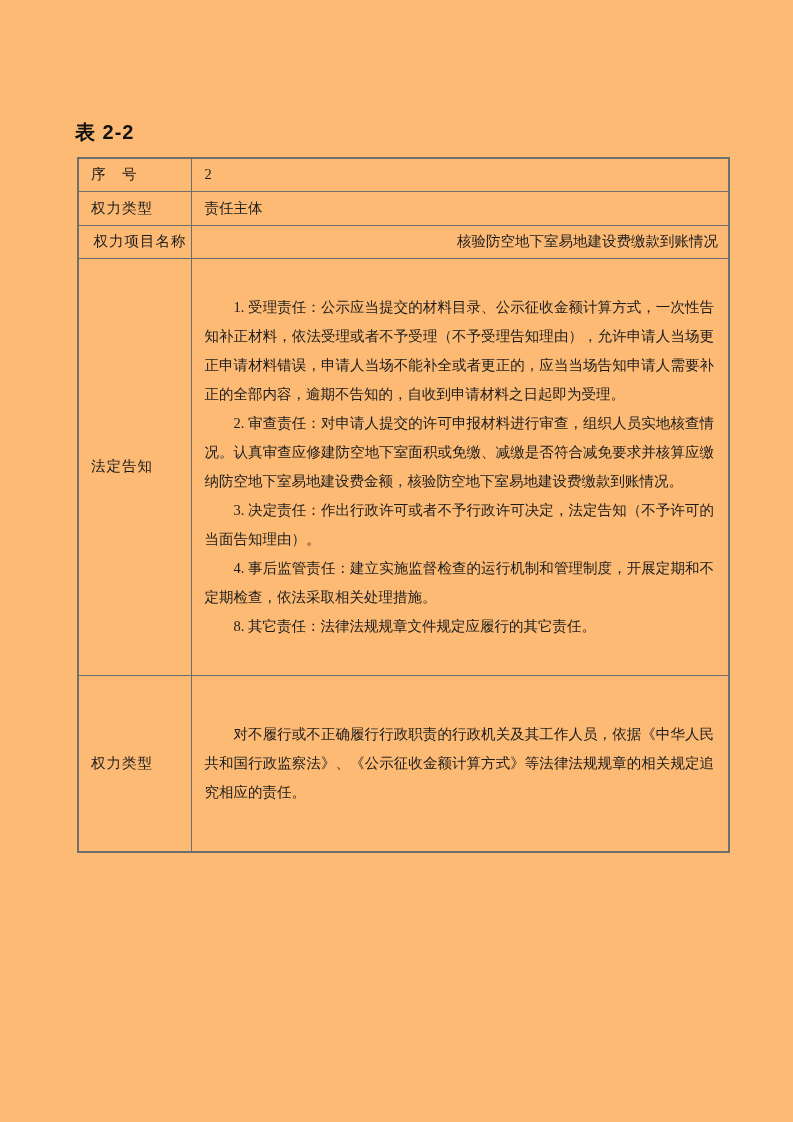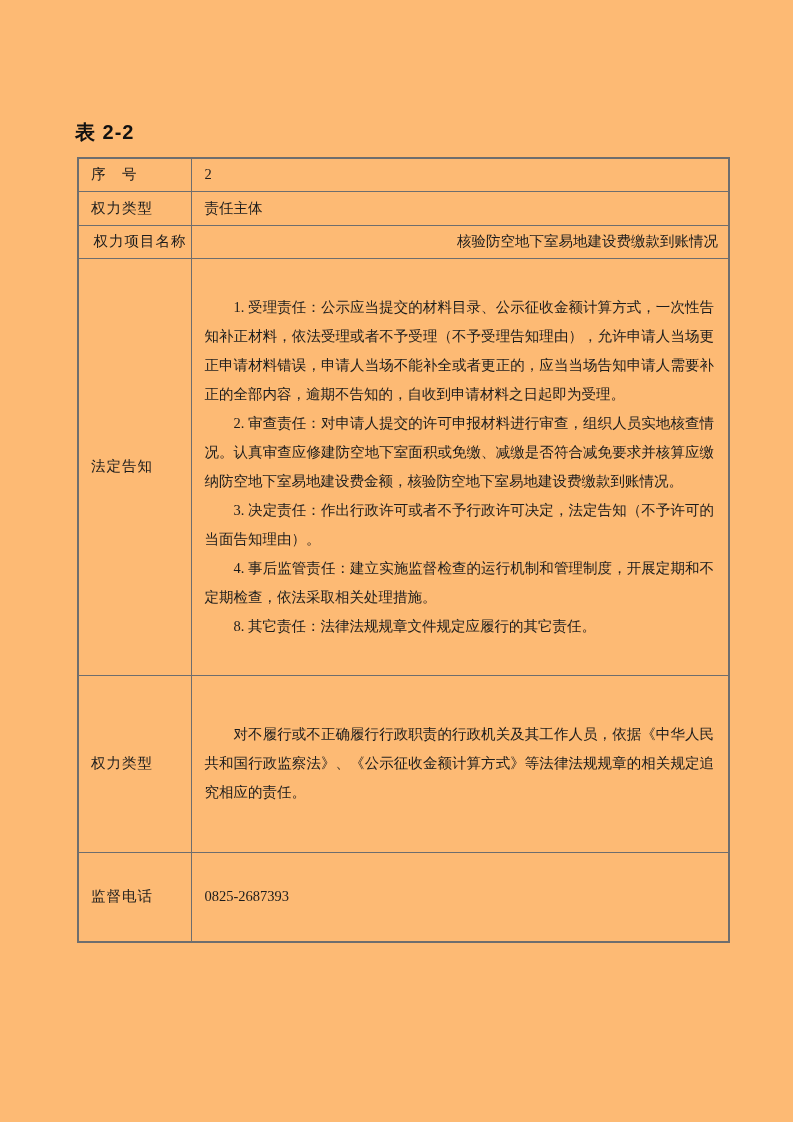--- a/index.html
+++ b/index.html
@@ -94,20 +94,16 @@
           <p>4. 事后监管责任：建立实施监督检查的运行机制和管理制度，开展定期和不定期检查，依法采取相关处理措施。</p>
           <p>8. 其它责任：法律法规规章文件规定应履行的其它责任。</p>
         </td>
       </tr>
       <tr class="r-blame">
         <td class="label-cell">权力类型</td>
         <td class="text-cell">
           <p>对不履行或不正确履行行政职责的行政机关及其工作人员，依据《中华人民共和国行政监察法》、《公示征收金额计算方式》等法律法规规章的相关规定追究相应的责任。</p>
         </td>
       </tr>
-      <tr class="r-phone">
-        <td class="label-cell">监督电话</td>
-        <td class="value-cell">0825-2687393</td>
-      </tr>
     </tbody>
   </table>
 
 </div>
 
 </body></html>

